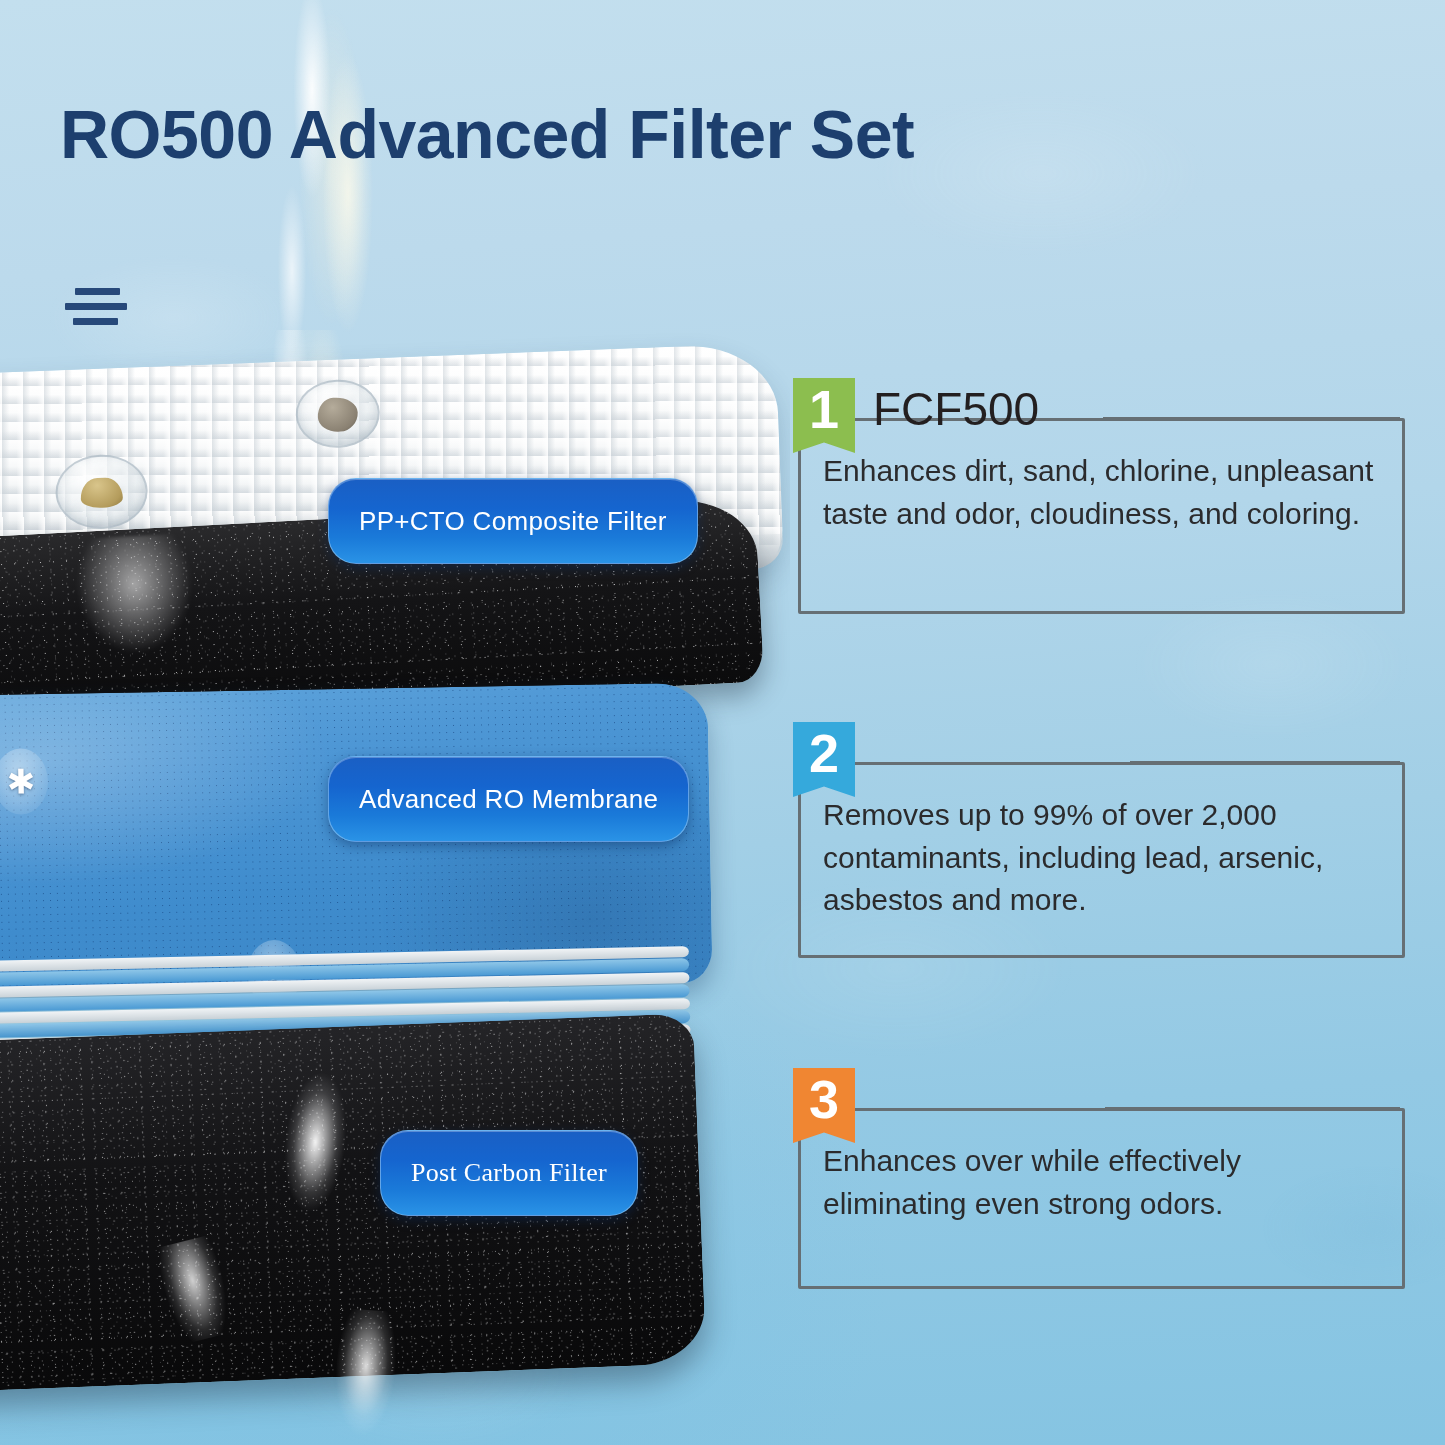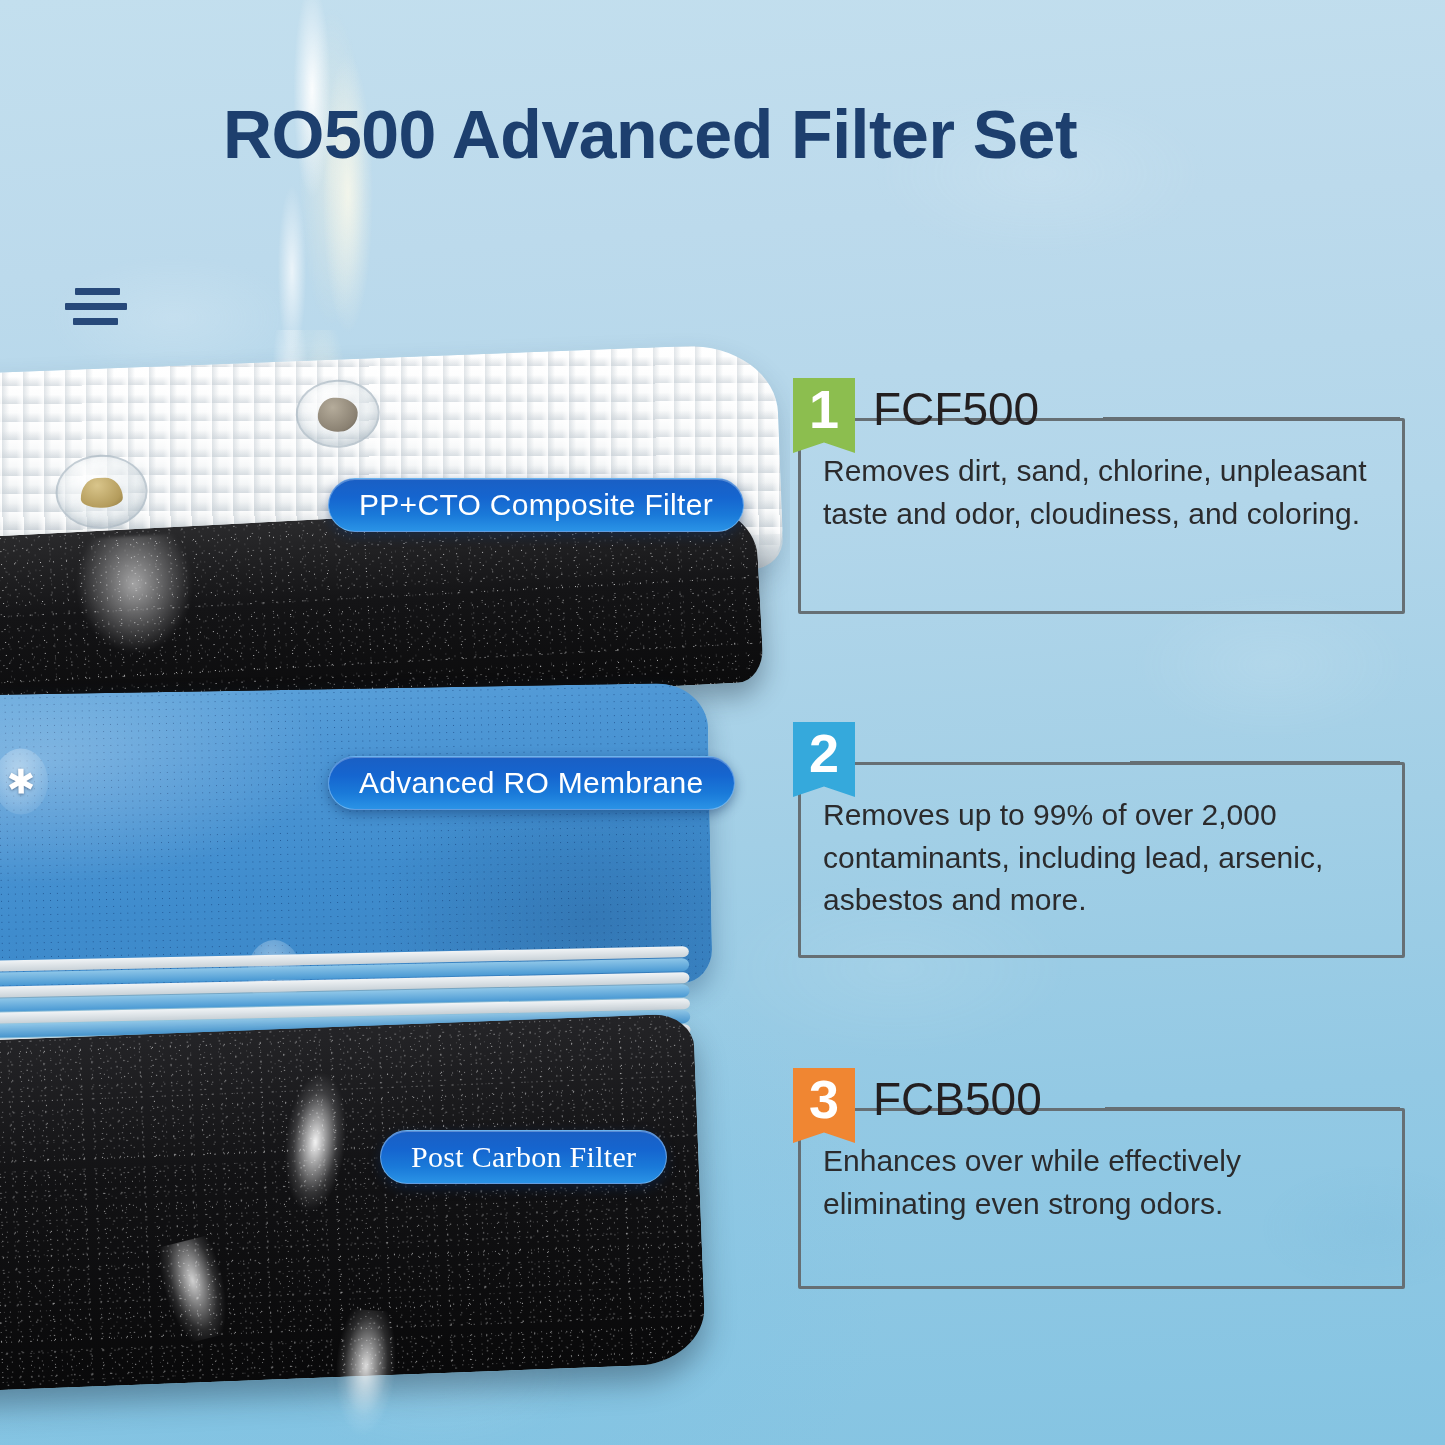--- a/index.html
+++ b/index.html
@@ -42,21 +42,20 @@
 
   
   .header { position: absolute; left: 60px; top: 100px; width: 1180px; }
   .title {
     font-size: 68px;
     font-weight: bold;
     color: #1d3f6e;
     letter-spacing: -0.5px;
     line-height: 1.0;
     white-space: nowrap;
-    text-align: center;
   }
   .subtitle {
     margin-top: 26px;
     font-size: 37px;
     color: #1d3f6e;
     letter-spacing: 0.2px;
     white-space: nowrap;
   }
   .accent-lines {
     position: absolute;
@@ -262,24 +261,24 @@
   .splash.s2 { left: 120px; top: 1240px; width: 150px; height: 100px; transform: rotate(-14deg); opacity: 0.85; }
   .splash.s3 { left: 250px; top: 1310px; width: 230px; height: 140px; transform: rotate(4deg); opacity: 0.9; }
   .splash.s4 { left: 225px; top: 560px;  width: 130px; height: 150px; transform: rotate(-6deg); opacity: 0.95; }
 
   
   .pill {
     position: absolute;
     display: inline-flex;
     align-items: center;
     height: 52px;
-    padding: 0 30px;
+    padding: 16px 30px;
     border-radius: 28px;
     color: #ffffff;
-    font-size: 30px;
+    font-size: 26px;
     letter-spacing: 0.3px;
     white-space: nowrap;
     background: linear-gradient(180deg, #1a5fc4 0%, #1565cf 35%, #1a7ad9 70%, #2a93e6 100%);
     box-shadow: 0 4px 12px rgba(10,45,95,0.45), inset 0 1px 0 rgba(255,255,255,0.28);
     border: 1px solid rgba(160,205,245,0.55);
   }
   .pill-1 { left: 328px; top: 478px; }
   .pill-2 { left: 328px; top: 756px; }
   .pill-3 { left: 380px; top: 1130px; font-family: Liberation Serif, serif; }
 
@@ -431,36 +430,35 @@
 
   <div class="cards">
 
     <div class="card card-1">
       <div class="card-frame"></div>
       <div class="head-rule" style="left:310px; width:297px;"></div>
       <div class="card-head">
         <div class="num-badge badge-green">1</div>
         <div class="model-name">FCF500</div>
       </div>
-      <div class="card-desc">Removes dirt, sand, chlorine, unpleasant taste and odor, cloudiness, and coloring.</div>
+      <div class="card-desc">Enhances dirt, sand, chlorine, unpleasant taste and odor, cloudiness, and coloring.</div>
     </div>
 
     <div class="card card-2">
       <div class="card-frame"></div>
       <div class="head-rule" style="left:337px; width:270px;"></div>
       <div class="card-head">
         <div class="num-badge badge-cyan">2</div>
       </div>
       <div class="card-desc">Removes up to 99% of over 2,000 contaminants, including lead, arsenic, asbestos and more.</div>
     </div>
 
     <div class="card card-3">
       <div class="card-frame"></div>
       <div class="head-rule" style="left:312px; width:295px;"></div>
       <div class="card-head">
         <div class="num-badge badge-orange">3</div>
-        <div class="model-name">FCB500</div>
       </div>
       <div class="card-desc">Enhances over while effectively eliminating even strong odors.</div>
     </div>
   </div>
 
 </div>
 
 </body></html>

